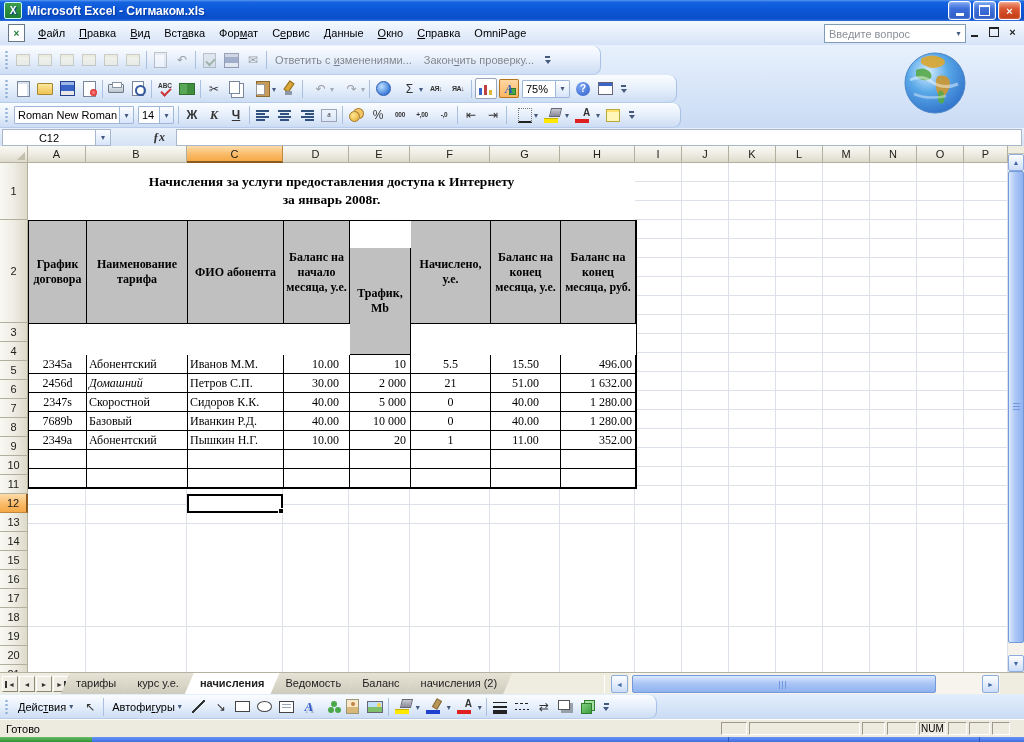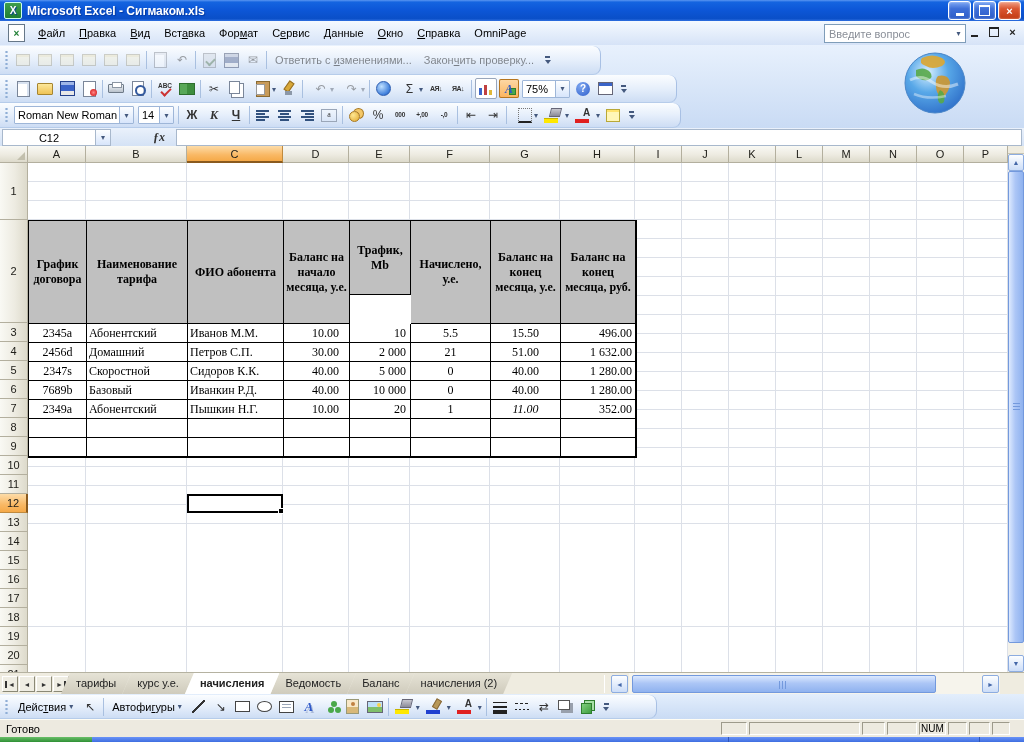--- a/index.html
+++ b/index.html
@@ -867,44 +867,48 @@
         <div class="cell" style="width: 47px;"></div>
         <div class="cell" style="width: 47px;"></div>
         <div class="cell" style="width: 47px;"></div>
         <div class="cell" style="width: 47px;"></div>
         <div class="cell" style="width: 47px;"></div>
         <div class="cell" style="width: 47px;"></div>
         <div class="cell" style="width: 47px;"></div>
         <div class="cell" style="width: 44px;"></div>
       </div>
 
+  <div class="sheet-title">
+      <div>Начисления за услуги предоставления доступа к Интернету</div>
+      <div>за январь 2008г.</div>
+    </div>
       <div class="xl-table" id="xltable">
         <div class="xl-tr">
           <div class="xl-th" style="width: 58px; height: 103px;">График договора</div>
           <div class="xl-th" style="width: 101px; height: 103px;">Наименование тарифа</div>
           <div class="xl-th" style="width: 96px; height: 103px;">ФИО абонента</div>
           <div class="xl-th" style="width: 66px; height: 103px;">Баланс на начало месяца, у.е.</div>
-          <div class="xl-th" style="width: 61px; height: 74px;">Трафик, Mb</div>
+          <div class="xl-th" style="width: 61px; height: 107px; margin-top: 27px;">Трафик, Mb</div>
           <div class="xl-th" style="width: 80px; height: 103px;">Начислено, у.е.</div>
           <div class="xl-th" style="width: 70px; height: 103px;">Баланс на конец месяца, у.е.</div>
           <div class="xl-th" style="width: 75px; height: 103px;">Баланс на конец месяца, руб.</div>
         </div>
         <div class="xl-tr">
           <div class="xl-td" style="width: 58px; height: 19px; justify-content: center; padding-right: 0px; padding-left: 0px;">2345a</div>
           <div class="xl-td" style="width: 101px; height: 19px; justify-content: flex-start; padding-right: 0px; padding-left: 2px;">Абонентский</div>
           <div class="xl-td" style="width: 96px; height: 19px; justify-content: flex-start; padding-right: 0px; padding-left: 2px;">Иванов М.М.</div>
           <div class="xl-td" style="width: 66px; height: 19px; justify-content: flex-end; padding-right: 10px; padding-left: 0px;">10.00</div>
           <div class="xl-td" style="width: 61px; height: 19px; justify-content: flex-end; padding-right: 4px; padding-left: 0px;">10</div>
           <div class="xl-td" style="width: 80px; height: 19px; justify-content: center; padding-right: 0px; padding-left: 0px;">5.5</div>
           <div class="xl-td" style="width: 70px; height: 19px; justify-content: center; padding-right: 0px; padding-left: 0px;">15.50</div>
           <div class="xl-td" style="width: 75px; height: 19px; justify-content: flex-end; padding-right: 3px; padding-left: 0px;">496.00</div>
         </div>
         <div class="xl-tr">
           <div class="xl-td" style="width: 58px; height: 19px; justify-content: center; padding-right: 0px; padding-left: 0px;">2456d</div>
-          <div class="xl-td" style="width: 101px; height: 19px; justify-content: flex-start; padding-right: 0px; padding-left: 2px;">Домашний</div>
+          <div class="xl-td" style="width: 101px; height: 19px; justify-content: flex-start; padding-right: 0px; padding-left: 2px; font-style: italic;">Домашний</div>
           <div class="xl-td" style="width: 96px; height: 19px; justify-content: flex-start; padding-right: 0px; padding-left: 2px;">Петров С.П.</div>
           <div class="xl-td" style="width: 66px; height: 19px; justify-content: flex-end; padding-right: 10px; padding-left: 0px;">30.00</div>
           <div class="xl-td" style="width: 61px; height: 19px; justify-content: flex-end; padding-right: 4px; padding-left: 0px;">2 000</div>
           <div class="xl-td" style="width: 80px; height: 19px; justify-content: center; padding-right: 0px; padding-left: 0px;">21</div>
           <div class="xl-td" style="width: 70px; height: 19px; justify-content: center; padding-right: 0px; padding-left: 0px;">51.00</div>
           <div class="xl-td" style="width: 75px; height: 19px; justify-content: flex-end; padding-right: 3px; padding-left: 0px; text-align: center;">1 632.00</div>
         </div>
         <div class="xl-tr">
           <div class="xl-td" style="width: 58px; height: 19px; justify-content: center; padding-right: 0px; padding-left: 0px;">2347s</div>
           <div class="xl-td" style="width: 101px; height: 19px; justify-content: flex-start; padding-right: 0px; padding-left: 2px;">Скоростной</div>
@@ -925,21 +929,21 @@
           <div class="xl-td" style="width: 70px; height: 19px; justify-content: center; padding-right: 0px; padding-left: 0px;">40.00</div>
           <div class="xl-td" style="width: 75px; height: 19px; justify-content: flex-end; padding-right: 3px; padding-left: 0px;">1 280.00</div>
         </div>
         <div class="xl-tr">
           <div class="xl-td" style="width: 58px; height: 19px; justify-content: center; padding-right: 0px; padding-left: 0px;">2349a</div>
           <div class="xl-td" style="width: 101px; height: 19px; justify-content: flex-start; padding-right: 0px; padding-left: 2px;">Абонентский</div>
           <div class="xl-td" style="width: 96px; height: 19px; justify-content: flex-start; padding-right: 0px; padding-left: 2px;">Пышкин Н.Г.</div>
           <div class="xl-td" style="width: 66px; height: 19px; justify-content: flex-end; padding-right: 10px; padding-left: 0px;">10.00</div>
           <div class="xl-td" style="width: 61px; height: 19px; justify-content: flex-end; padding-right: 4px; padding-left: 0px;">20</div>
           <div class="xl-td" style="width: 80px; height: 19px; justify-content: center; padding-right: 0px; padding-left: 0px;">1</div>
-          <div class="xl-td" style="width: 70px; height: 19px; justify-content: center; padding-right: 0px; padding-left: 0px; font-style: italic;">11.00</div>
+          <div class="xl-td" style="width: 70px; height: 19px; justify-content: center; padding-right: 0px; padding-left: 0px;">11.00</div>
           <div class="xl-td" style="width: 75px; height: 19px; justify-content: flex-end; padding-right: 3px; padding-left: 0px;">352.00</div>
         </div>
         <div class="xl-tr">
           <div class="xl-td" style="width: 58px; height: 19px;"></div>
           <div class="xl-td" style="width: 101px; height: 19px;"></div>
           <div class="xl-td" style="width: 96px; height: 19px;"></div>
           <div class="xl-td" style="width: 66px; height: 19px;"></div>
           <div class="xl-td" style="width: 61px; height: 19px;"></div>
           <div class="xl-td" style="width: 80px; height: 19px;"></div>
           <div class="xl-td" style="width: 70px; height: 19px;"></div>

